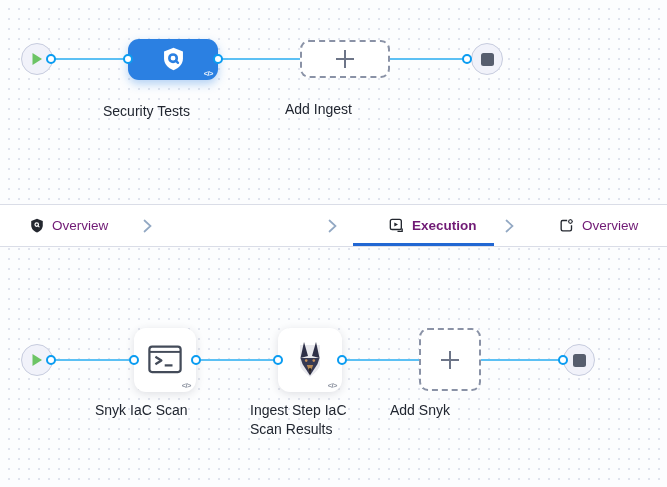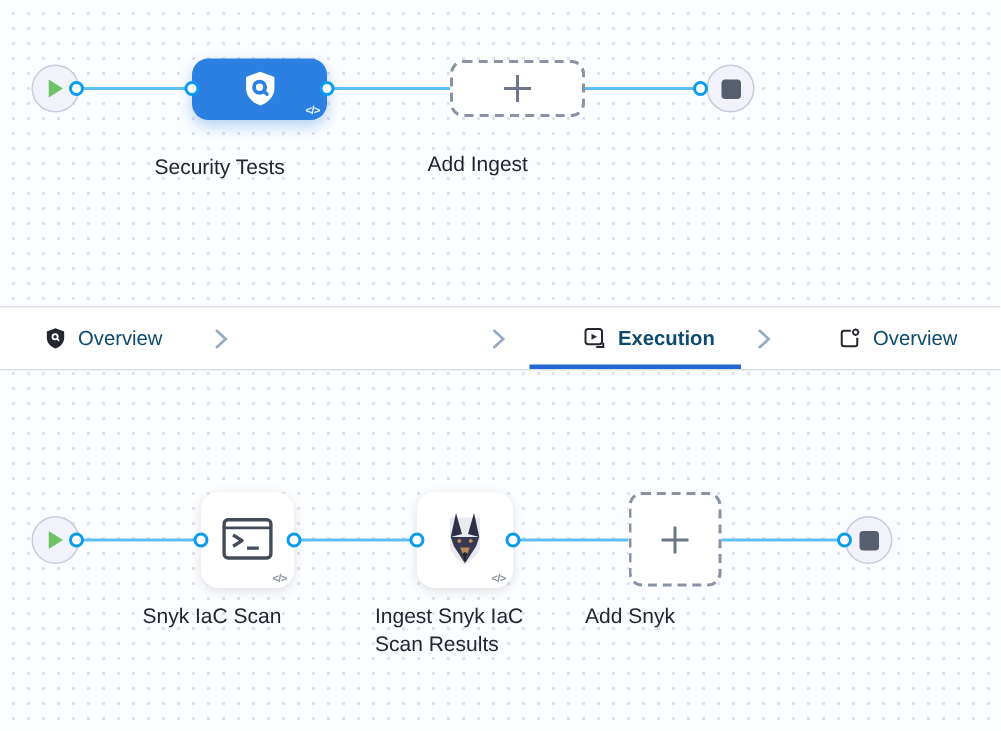--- a/index.html
+++ b/index.html
@@ -34,21 +34,21 @@
   .code-glyph{position:absolute;right:5px;bottom:2px;font-size:7.5px;letter-spacing:-.5px;
         font-weight:700;z-index:5;}
   .code-glyph.on-blue{color:rgba(255,255,255,.9);}
   .code-glyph.on-white{color:#8d93a0;}
   .node-label{position:absolute;text-align:left;font-size:14px;line-height:1.35;
         color:#212630;z-index:2;}
   
   .tabbar{position:absolute;left:0;top:204px;width:667px;height:41px;background:#fff;
         border-top:1px solid #dadde7;border-bottom:1px solid #dadde7;z-index:6;}
   .tab{position:absolute;top:0;height:100%;display:flex;align-items:center;gap:8px;
-        font-size:13.5px;color:#0c4a6e;font-weight:500;cursor:pointer;}
+        font-size:13.5px;color:#701a75;font-weight:500;cursor:pointer;}
   .tab.active{font-weight:700;}
   .chev-sep{position:absolute;top:0;height:100%;display:flex;align-items:center;}
   .tab-underline{position:absolute;left:353px;bottom:0;width:141px;height:3px;background:#2267d3;}
   svg{display:block;}
 </style>
 </head>
 <body>
 
 <div id="app">
 
@@ -184,17 +184,17 @@
     <div class="dashed-box" style="left:419px;top:328px;width:62px;height:63px;">
       <span class="plus"></span>
     </div>
 
     <div class="ring" style="left:558px;top:355px;"></div>
     <div class="node-circle" style="left:563px;top:344px;">
       <span class="stop-square"></span>
     </div>
 
     <div class="node-label" style="left:95px;top:401px;width:140px;">Snyk IaC Scan</div>
-    <div class="node-label" style="left:250px;top:401px;width:120px;">Ingest Snyk IaC Scan Results</div>
+    <div class="node-label" style="left:250px;top:401px;width:120px;">Ingest Step IaC Scan Results</div>
     <div class="node-label" style="left:390px;top:401px;width:120px;">Add Snyk</div>
   </div>
 
 </div>
 
 </body></html>

